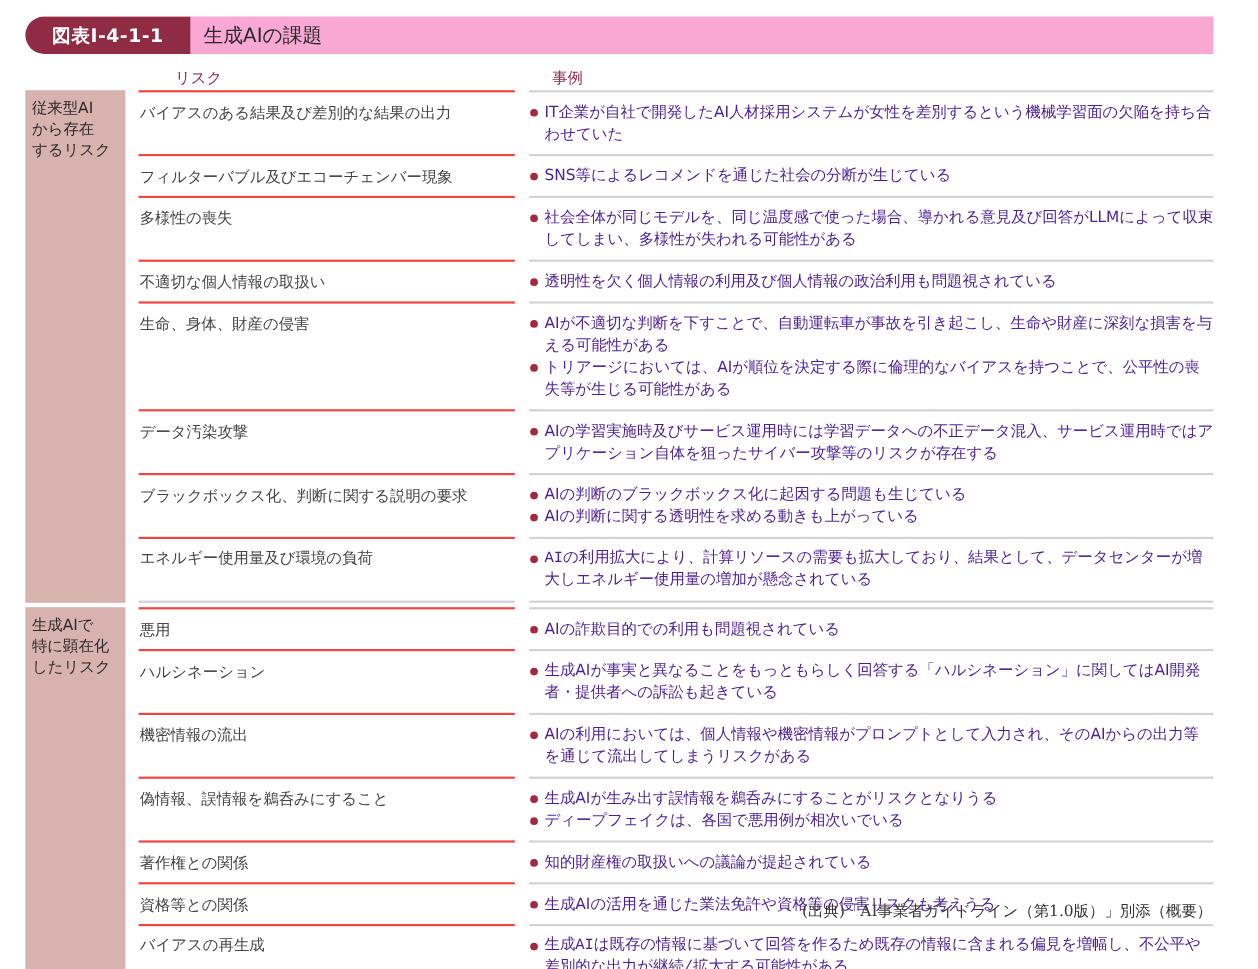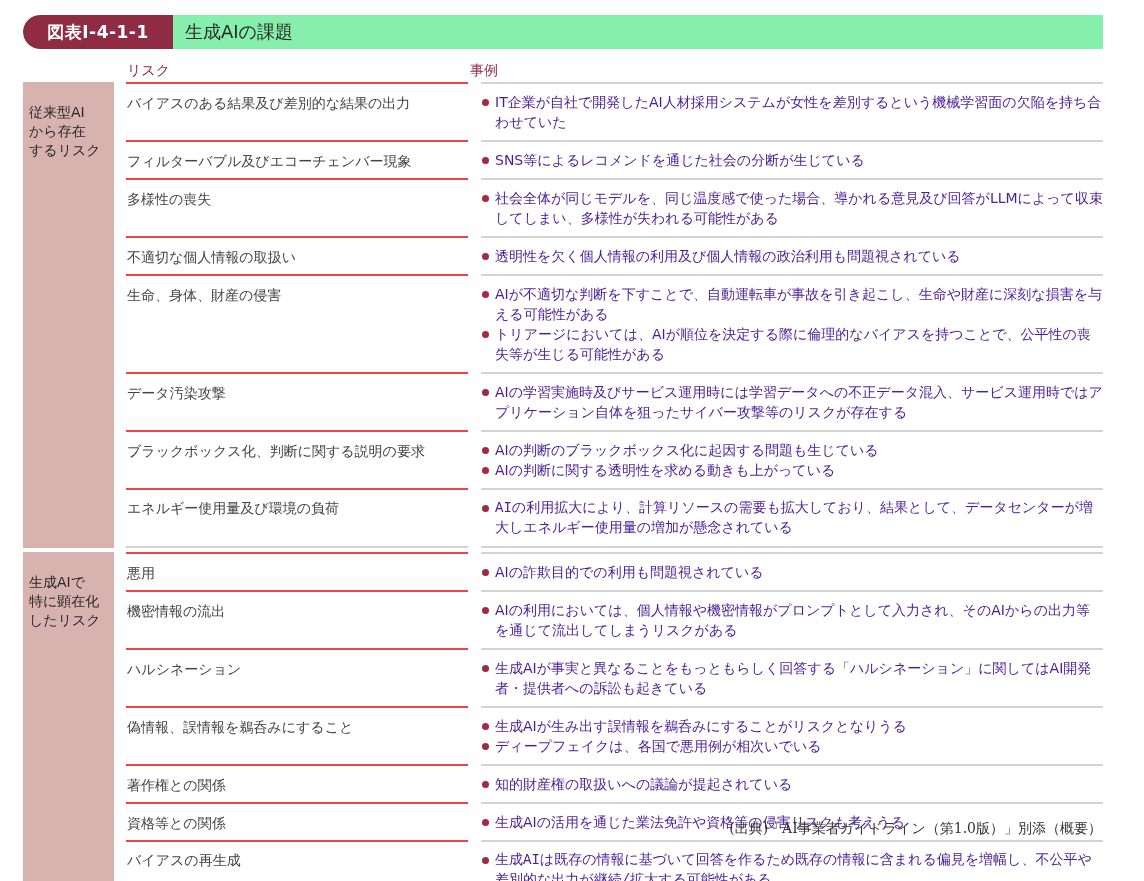--- a/index.html
+++ b/index.html
@@ -3,42 +3,42 @@
 <meta charset="utf-8">
 <style>
   html, body { margin: 0; padding: 0; background: #ffffff; }
   body {
     width: 1144px; height: 881px; position: relative; overflow: hidden;
     font-family: "DejaVu Sans", "Liberation Sans", sans-serif;
     color: #3a3a3a;
   }
   .title-bar {
     position: absolute; left: 23px; top: 15px; width: 1080px; height: 34px;
-    background: #86efac; border-radius: 17px 0 0 17px; overflow: hidden;
+    background: #f9a8d4; border-radius: 17px 0 0 17px; overflow: hidden;
     display: flex; align-items: center;
   }
   .title-label {
     height: 100%; width: 150px; background: #8f2b42; color: #ffffff;
     font-weight: bold; font-size: 17px; display: flex; align-items: center;
     justify-content: center; border-radius: 17px 0 0 17px; letter-spacing: 0.5px;
   }
   .title-text {
     padding-left: 12px; font-size: 18px; color: #2a2a2a;
   }
   .col-header {
-    position: absolute; top: 62px; font-size: 14px; color: #8f2b42;
+    position: absolute; top: 62px; font-size: 14px; color: #8f2b42; margin-left: 32px;
   }
   .hdr-risk { left: 127px; }
   .hdr-case { left: 470px; }
 
   .table { position: absolute; left: 23px; top: 82px; width: 1080px; }
   .group { display: flex; margin-bottom: 4px; }
   .cat {
     width: 91px; flex: none; background: #d8b2ae; color: #2a2a2a;
-    font-size: 14px; line-height: 19px; padding: 21px 0 0 6px; box-sizing: border-box;
+    font-size: 14px; line-height: 19px; padding: 8px 0 0 6px; box-sizing: border-box;
   }
   .rows { flex: 1; }
   .row { display: flex; }
   .risk {
     width: 342px; margin-left: 12px; margin-right: 13px; flex: none;
     border-top: 2px solid #ef4444; padding: 9px 0 0 1px; font-size: 14px;
     line-height: 20px; color: #444; box-sizing: border-box;
   }
   .case {
     flex: 1; border-top: 2px solid #d3d3d3; padding: 8px 0 8px 0;
@@ -169,34 +169,34 @@
         <div class="row">
           <div class="risk">悪用</div>
           <div class="case">
             <div class="bullet">
               <span class="dot"></span>
               <span>AIの詐欺目的での利用も問題視されている</span>
             </div>
           </div>
         </div>
         <div class="row">
+          <div class="risk">ハルシネーション</div>
+          <div class="case">
+            <div class="bullet">
+              <span class="dot"></span>
+              <span>生成AIが事実と異なることをもっともらしく回答する「ハルシネーション」に関してはAI開発者・提供者への訴訟も起きている</span>
+            </div>
+          </div>
+        </div>
+        <div class="row">
           <div class="risk">機密情報の流出</div>
           <div class="case">
             <div class="bullet">
               <span class="dot"></span>
               <span>AIの利用においては、個人情報や機密情報がプロンプトとして入力され、そのAIからの出力等を通じて流出してしまうリスクがある</span>
-            </div>
-          </div>
-        </div>
-        <div class="row">
-          <div class="risk">ハルシネーション</div>
-          <div class="case">
-            <div class="bullet">
-              <span class="dot"></span>
-              <span>生成AIが事実と異なることをもっともらしく回答する「ハルシネーション」に関してはAI開発者・提供者への訴訟も起きている</span>
             </div>
           </div>
         </div>
         <div class="row">
           <div class="risk">偽情報、誤情報を鵜呑みにすること</div>
           <div class="case">
             <div class="bullet">
               <span class="dot"></span>
               <span>生成AIが生み出す誤情報を鵜呑みにすることがリスクとなりうる</span>
             </div>

